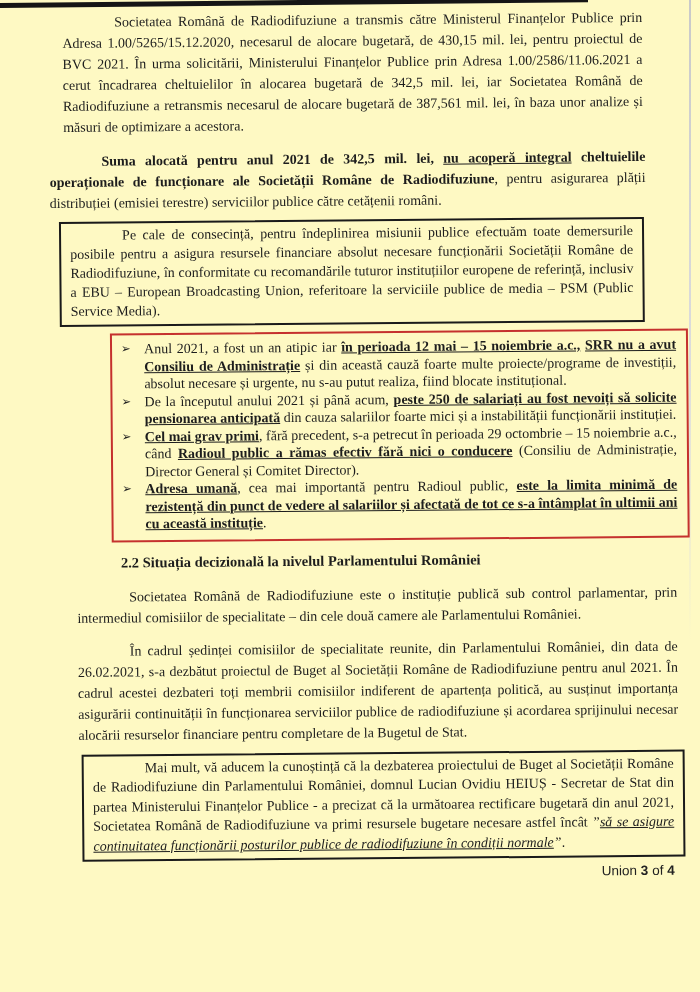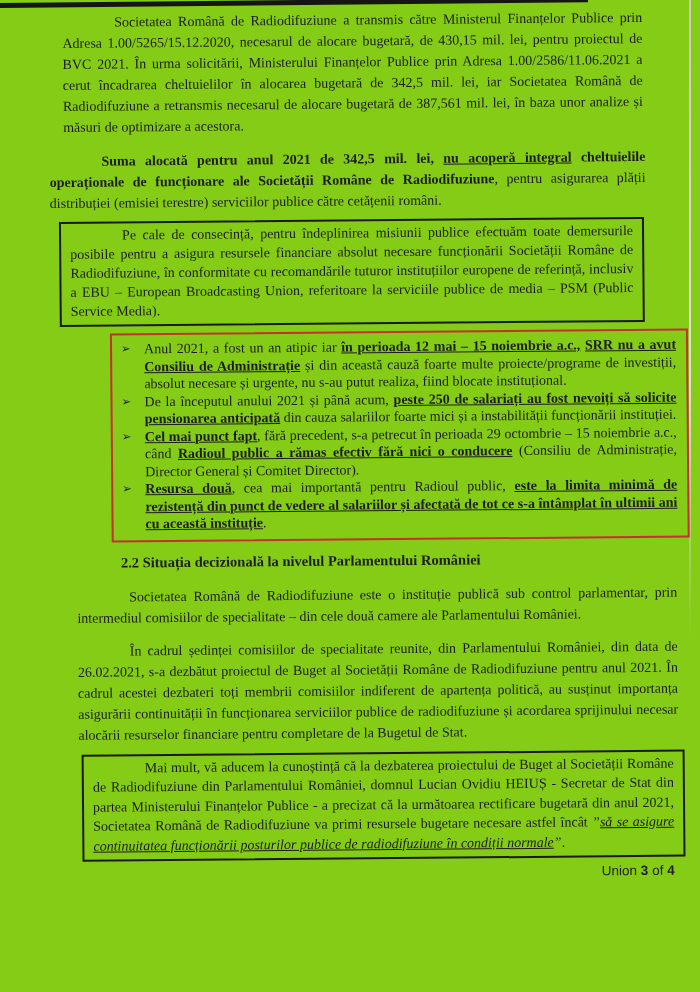--- a/index.html
+++ b/index.html
@@ -1,18 +1,18 @@
 <!DOCTYPE html>
 <html><head>
 <meta charset="utf-8">
 <style>
   html,body{margin:0;padding:0}
   body{width:700px;height:992px;background:#fff;overflow:hidden;position:relative;
        font-family:"Liberation Serif","DejaVu Serif",serif;color:#1d1d1d;}
-  .page{position:absolute;inset:0;background:#84cc16;overflow:hidden}
+  .page{position:absolute;inset:0;background:#fef9c3;overflow:hidden}
   .scan-line{position:absolute;left:-12px;top:3px;width:600px;height:5px;background:#151515;
              transform:rotate(-0.55deg);transform-origin:left center}
   .scan-edge-right{position:absolute;top:0;left:689px;width:2px;height:640px;
              background:linear-gradient(to bottom,#c9c9c9,#dedede 60%,rgba(255,255,255,0))}
   .content{position:absolute;left:62px;top:0;width:580px;padding-top:12px;
            transform:rotate(-0.5deg);transform-origin:0 0;
            font-size:14px;line-height:21px;text-align:justify}
   p{margin:0}
   .indent{text-indent:52px}
   .p2{margin-top:13px;margin-left:-14px;margin-right:-2px}
@@ -48,22 +48,22 @@
     <p class="indent p2"><span class="b">Suma alocată pentru anul 2021 de 342,5 mil. lei, </span><span class="bu">nu acoperă integral</span><span class="b"> cheltuielile operaționale de funcționare ale Societății Române de Radiodifuziune</span><span>, pentru asigurarea plății distribuției (emisiei terestre) serviciilor publice către cetățenii români.</span></p>
 
     <div class="bx bx1">
       <p class="indent"><span>Pe cale de consecință, pentru îndeplinirea misiunii publice efectuăm toate demersurile posibile pentru a asigura resursele financiare absolut necesare funcționării Societății Române de Radiodifuziune, în conformitate cu recomandările tuturor instituțiilor europene de referință, inclusiv a EBU – European Broadcasting Union, referitoare la serviciile publice de media – PSM (Public Service Media).</span></p>
     </div>
 
     <div class="redbox">
       <ul>
         <li><span class="marker">➢</span><span>Anul 2021, a fost un an atipic iar </span><span class="bu">în perioada 12 mai – 15 noiembrie a.c.,</span><span> </span><span class="bu">SRR nu a avut Consiliu de Administrație</span><span> și din această cauză foarte multe proiecte/programe de investiții, absolut necesare și urgente, nu s-au putut realiza, fiind blocate instituțional.</span></li>
         <li><span class="marker">➢</span><span>De la începutul anului 2021 și până acum, </span><span class="bu">peste 250 de salariați au fost nevoiți să solicite pensionarea anticipată</span><span> din cauza salariilor foarte mici și a instabilității funcționării instituției.</span></li>
-        <li><span class="marker">➢</span><span class="bu">Cel mai punct fapt</span><span>, fără precedent, s-a petrecut în perioada 29 octombrie – 15 noiembrie a.c., când </span><span class="bu">Radioul public a rămas efectiv fără nici o conducere</span><span> (Consiliu de Administrație, Director General și Comitet Director).</span></li>
-        <li><span class="marker">➢</span><span class="bu">Resursa două</span><span>, cea mai importantă pentru Radioul public, </span><span class="bu">este la limita minimă de rezistență din punct de vedere al salariilor și afectată de tot ce s-a întâmplat în ultimii ani cu această instituție</span><span>.</span></li>
+        <li><span class="marker">➢</span><span class="bu">Cel mai grav primi</span><span>, fără precedent, s-a petrecut în perioada 29 octombrie – 15 noiembrie a.c., când </span><span class="bu">Radioul public a rămas efectiv fără nici o conducere</span><span> (Consiliu de Administrație, Director General și Comitet Director).</span></li>
+        <li><span class="marker">➢</span><span class="bu">Adresa umană</span><span>, cea mai importantă pentru Radioul public, </span><span class="bu">este la limita minimă de rezistență din punct de vedere al salariilor și afectată de tot ce s-a întâmplat în ultimii ani cu această instituție</span><span>.</span></li>
       </ul>
     </div>
 
     <h3 class="heading">2.2 Situația decizională la nivelul Parlamentului României</h3>
 
     <p class="indent p3"><span>Societatea Română de Radiodifuziune este o instituție publică sub control parlamentar, prin intermediul comisiilor de specialitate – din cele două camere ale Parlamentului României.</span></p>
 
     <p class="indent p4"><span>În cadrul ședinței comisiilor de specialitate reunite, din Parlamentului României, din data de 26.02.2021, s-a dezbătut proiectul de Buget al Societății Române de Radiodifuziune pentru anul 2021. În cadrul acestei dezbateri toți membrii comisiilor indiferent de apartența politică, au susținut importanța asigurării continuității în funcționarea serviciilor publice de radiodifuziune și acordarea sprijinului necesar alocării resurselor financiare pentru completare de la Bugetul de Stat.</span></p>
 
     <div class="bx bx2">

